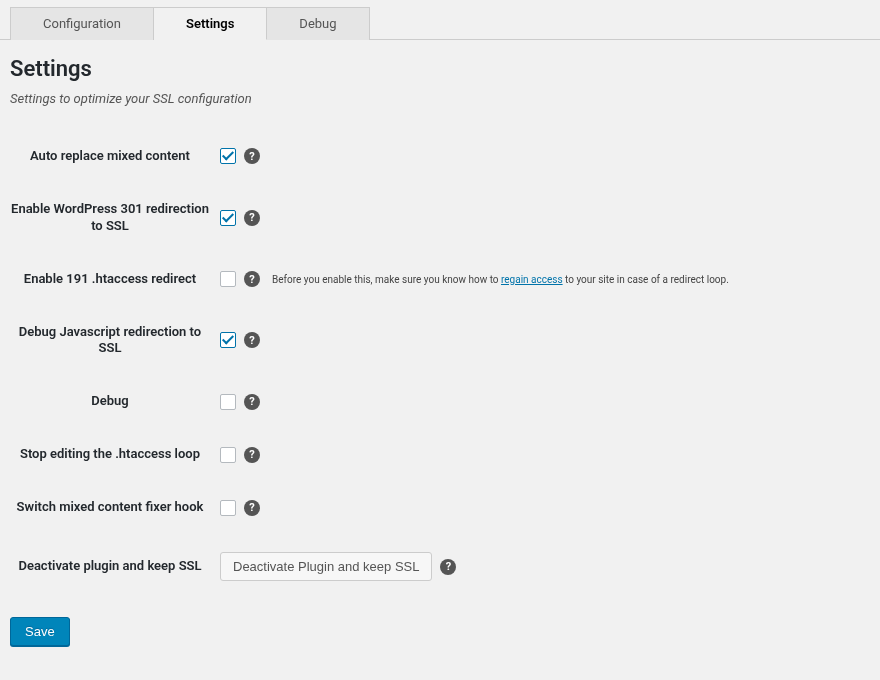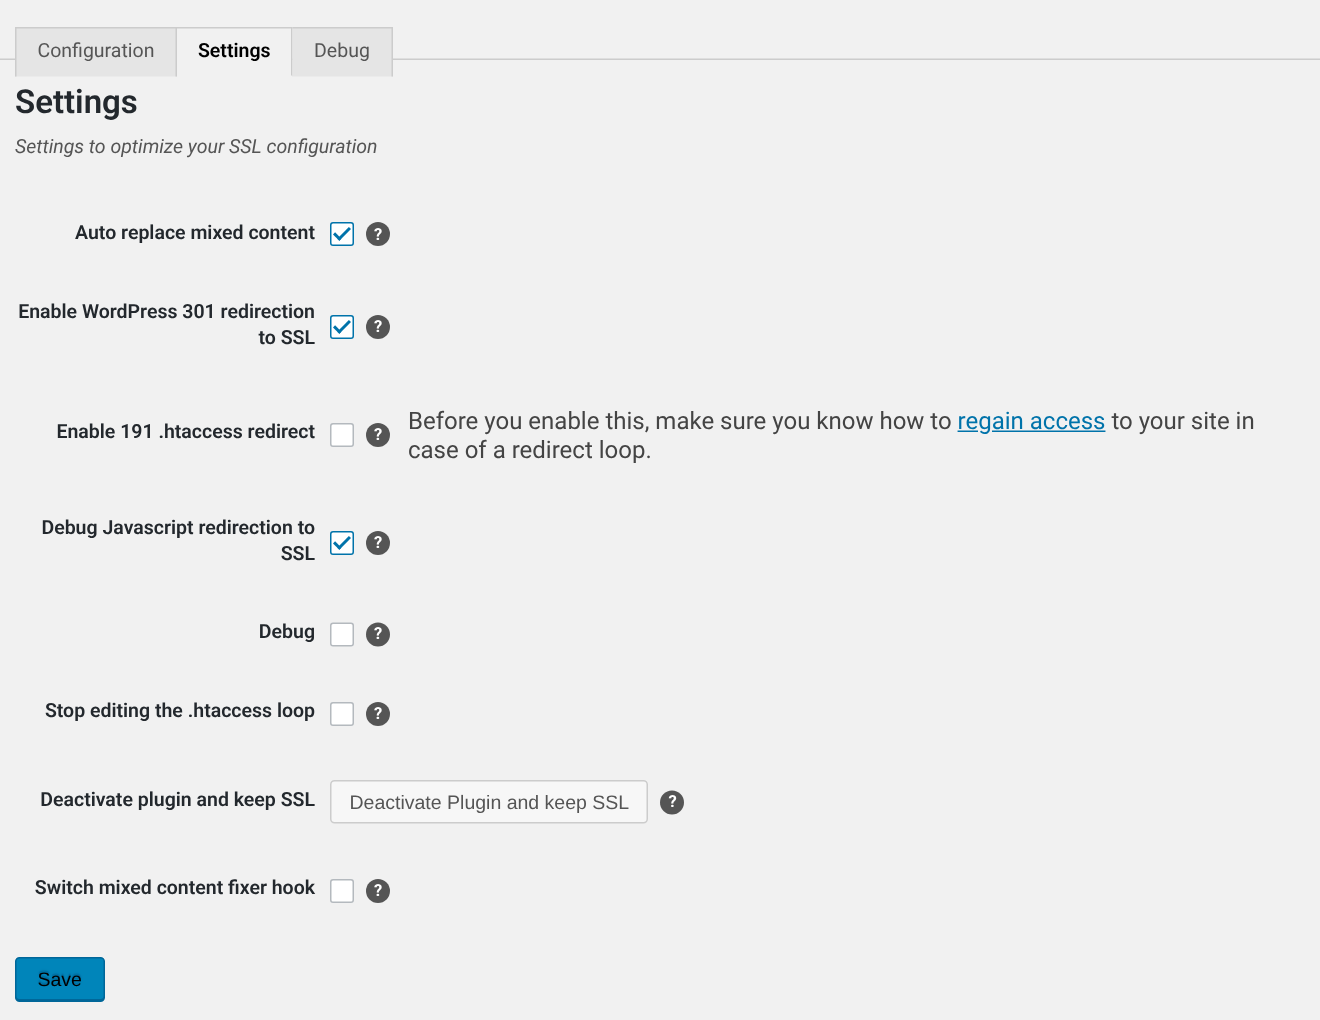--- a/index.html
+++ b/index.html
@@ -13,30 +13,30 @@
       overflow: hidden;
     }
     .tabs {
       display: flex;
       border-bottom: 1px solid #ccc;
       background: #f1f1f1;
       padding-top: 6px;
       padding-left: 10px;
     }
     .tab {
-      padding: 8px 14px;
+      padding: 8px 32px;
       background: #e5e5e5;
       border: 1px solid #ccc;
       border-bottom: none;
       margin-right: 0;
       color: #555;
       font-size: 13px;
       cursor: pointer;
       position: relative;
-      top: 12px;
+      top: 1px;
     }
     .tab + .tab { border-left: none; }
     .tab.active {
       background: #f1f1f1;
       border-bottom: 1px solid #f1f1f1;
       color: #000;
       font-weight: 600;
     }
     .content { padding: 16px 10px 10px 10px; }
     h1.page-title {
@@ -49,21 +49,21 @@
       font-size: 13px;
       color: #555;
       margin-bottom: 24px;
       font-style: italic;
     }
     table.form-table {
       width: 100%;
       border-collapse: collapse;
     }
     table.form-table th {
-      text-align: right;
+      text-align: center;
       vertical-align: middle;
       width: 210px;
       padding: 18px 10px 18px 0;
       font-weight: 600;
       font-size: 13px;
       color: #23282d;
       line-height: 1.3;
     }
     table.form-table td {
       vertical-align: middle;
@@ -107,41 +107,41 @@
       color: #fff;
       display: inline-flex;
       align-items: center;
       justify-content: center;
       font-size: 11px;
       font-weight: 700;
       cursor: help;
       flex-shrink: 0;
     }
     .note {
-      font-size: 16px;
+      font-size: 10px;
       color: #444;
       margin-left: 4px;
     }
     .note a {
       color: #0073aa;
       text-decoration: underline;
     }
     .btn-secondary {
       background: #f7f7f7;
       border: 1px solid #ccc;
       color: #555;
       padding: 6px 12px;
       font-size: 13px;
       border-radius: 3px;
       cursor: pointer;
     }
     .btn-primary {
       background: #0085ba;
       border: 1px solid #006799;
-      color: #000000;
+      color: #ffffff;
       padding: 6px 14px;
       font-size: 13px;
       border-radius: 3px;
       cursor: pointer;
       box-shadow: 0 1px 0 #006799;
       text-shadow: 0 -1px 1px #006799;
     }
     .save-row { margin-top: 18px; padding-left: 0; }
   </style>
 </head>
@@ -210,33 +210,33 @@
     <tr>
       <th>Stop editing the .htaccess loop</th>
       <td>
         <div class="field-wrap">
           <input type="checkbox" style="">
           <span class="help-icon">?</span>
         </div>
       </td>
     </tr>
     <tr>
+      <th>Switch mixed content fixer hook</th>
+      <td>
+        <div class="field-wrap">
+          <input type="checkbox" style="">
+          <span class="help-icon">?</span>
+        </div>
+      </td>
+    </tr>
+    <tr>
       <th>Deactivate plugin and keep SSL</th>
       <td>
         <div class="field-wrap">
           <button class="btn-secondary">Deactivate Plugin and keep SSL</button>
-          <span class="help-icon">?</span>
-        </div>
-      </td>
-    </tr>
-    <tr>
-      <th>Switch mixed content fixer hook</th>
-      <td>
-        <div class="field-wrap">
-          <input type="checkbox" style="">
           <span class="help-icon">?</span>
         </div>
       </td>
     </tr>
   </tbody>
     </table>
 
   <div class="save-row">
     <button class="btn-primary">Save</button>
   </div>

